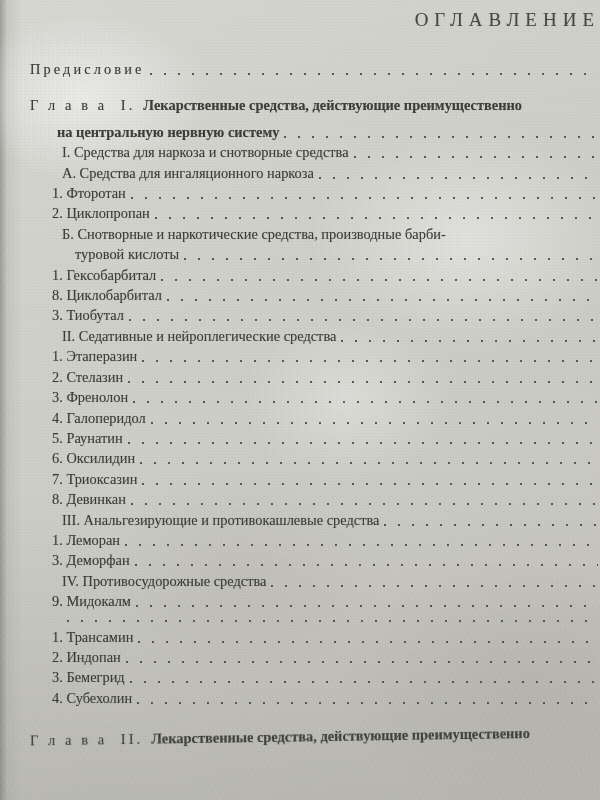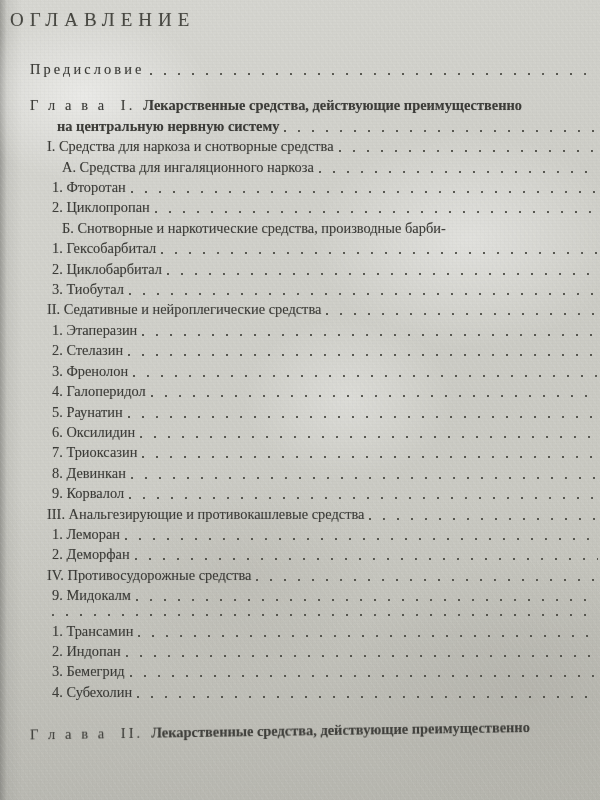--- a/index.html
+++ b/index.html
@@ -46,21 +46,21 @@
   }
 
   
   #content {
     position: absolute;
     inset: 0;
     padding: 0;
   }
 
   .toc-title {
-    text-align: left;
+    text-align: right;
     font-size: 19px;
     letter-spacing: 6px;
     color: #45453f;
     margin: 9px 0 0 0;
     padding-left: 10px;
     font-weight: normal;
     text-shadow: 0 0 1px rgba(90,90,85,0.30);
   }
 
   
@@ -94,22 +94,22 @@
     background-size: 14px 2.4px;
     background-repeat: repeat-x;
     opacity: 0.88;
   }
 
   .spaced   { letter-spacing: 3.1px; }
   .bold     { font-weight: bold; }
 
   
   .lvl-top  { padding-left: 30px; }           
-  .lvl-cont { padding-left: 57px; }           
-  .lvl-rom  { padding-left: 47px; }           
+  .lvl-cont { padding-left: 57px; margin-top: 6px; }           
+  .lvl-rom  { padding-left: 62px; }           
   .lvl-let  { padding-left: 62px; }           
   .lvl-num  { padding-left: 52px; }           
   .lvl-numc { padding-left: 75px; }           
 
   .gap-title  { height: 28px; }
   .gap-chap   { height: 16px; }
   .gap-chap2  { height: 22px; }
 
   
   #skew-bottom {
@@ -159,26 +159,30 @@
       <span class="leader"></span>
     </div>
     <div class="line lvl-num">
       <span class="txt">2. Циклопропан</span>
       <span class="leader"></span>
     </div>
 
     <div class="line lvl-let">
       <span class="txt">Б. Снотворные и наркотические средства, производные барби-</span>
     </div>
+    <div class="line lvl-numc">
+      <span class="txt">туровой кислоты</span>
+      <span class="leader"></span>
+    </div>
     <div class="line lvl-num">
       <span class="txt">1. Гексобарбитал</span>
       <span class="leader"></span>
     </div>
     <div class="line lvl-num">
-      <span class="txt">2. Циклобарбитал</span>
+      <span class="txt">8. Циклобарбитал</span>
       <span class="leader"></span>
     </div>
     <div class="line lvl-num">
       <span class="txt">3. Тиобутал</span>
       <span class="leader"></span>
     </div>
 
     <div class="line lvl-rom">
       <span class="txt">II. Седативные и нейроплегические средства</span>
       <span class="leader"></span>
@@ -208,35 +212,31 @@
       <span class="leader"></span>
     </div>
     <div class="line lvl-num">
       <span class="txt">7. Триоксазин</span>
       <span class="leader"></span>
     </div>
     <div class="line lvl-num">
       <span class="txt">8. Девинкан</span>
       <span class="leader"></span>
     </div>
-    <div class="line lvl-num">
-      <span class="txt">9. Корвалол</span>
-      <span class="leader"></span>
-    </div>
 
     <div class="line lvl-rom">
       <span class="txt">III. Анальгезирующие и противокашлевые средства</span>
       <span class="leader"></span>
     </div>
     <div class="line lvl-num">
       <span class="txt">1. Леморан</span>
       <span class="leader"></span>
     </div>
     <div class="line lvl-num">
-      <span class="txt">2. Деморфан</span>
+      <span class="txt">3. Деморфан</span>
       <span class="leader"></span>
     </div>
 
     <div class="line lvl-rom">
       <span class="txt">IV. Противосудорожные средства</span>
       <span class="leader"></span>
     </div>
     <div class="line lvl-num">
       <span class="txt">9. Мидокалм</span>
       <span class="leader"></span>

